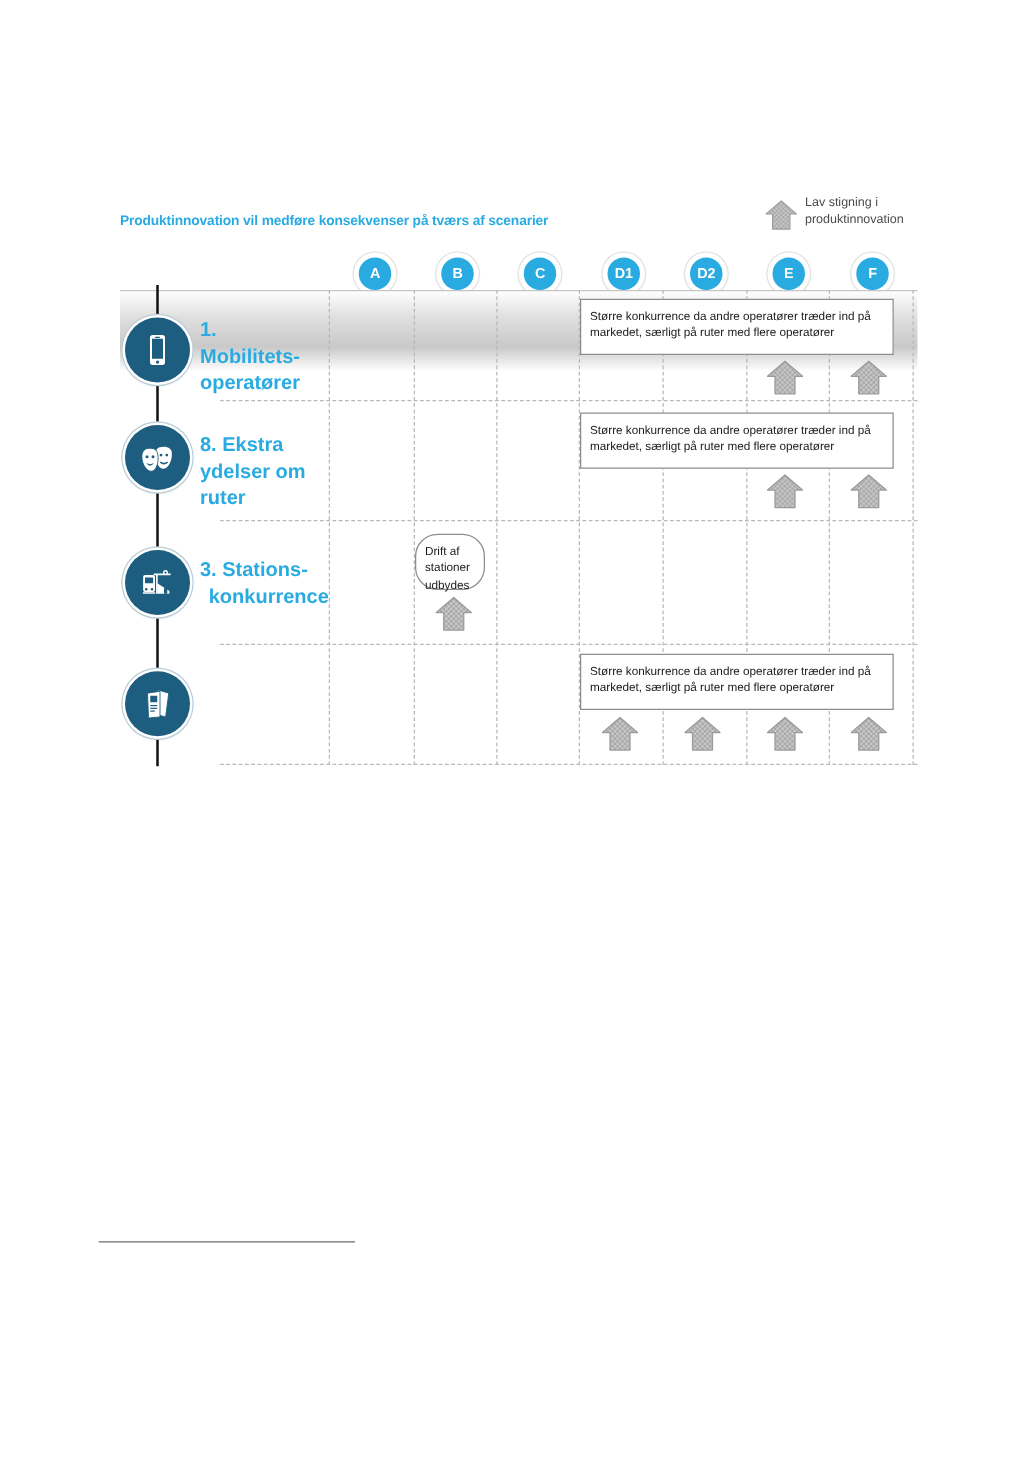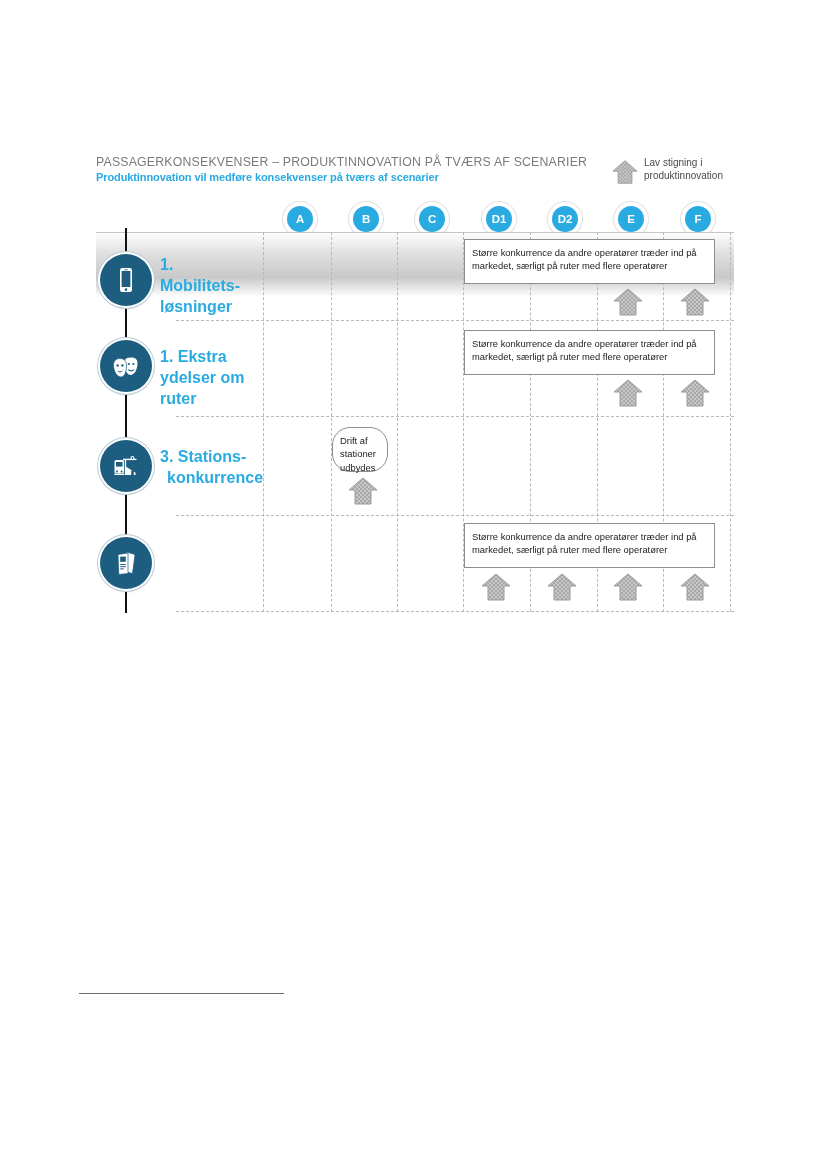--- a/index.html
+++ b/index.html
@@ -218,21 +218,20 @@
       <rect x="2" y="2" width="2" height="2" fill="#a8a8a8"></rect>
     </pattern>
     <g id="upArrowShape">
       <path d="M15 2 L29 14 L23 14 L23 28 L7 28 L7 14 L1 14 Z" fill="url(#arrowTex)" stroke="#9a9a9a" stroke-width="1" stroke-linejoin="round"></path>
     </g>
   </defs>
 </svg>
 
 <div id="slide">
 
-  <div class="kicker">PASSAGERKONSEKVENSER – PRODUKTINNOVATION PÅ TVÆRS AF SCENARIER</div>
   <div class="headline">Produktinnovation vil medføre konsekvenser på tværs af scenarier</div>
 
   <div class="legend">
     <svg class="legend-icon" viewBox="0 0 30 30">
       <use href="#upArrowShape"></use>
     </svg>
     <div class="legend-text">Lav stigning i produktinnovation</div>
   </div>
 
   <div class="col-head" style="left:283px">
@@ -289,21 +288,21 @@
     <div class="ring"></div>
     <svg viewBox="0 0 30 30">
       <rect x="9" y="3" width="12" height="24" rx="2.2" fill="#ffffff"></rect>
       <rect x="10.6" y="6" width="8.8" height="16" fill="#1d5d7f"></rect>
       <circle cx="15" cy="24.6" r="1.3" fill="#1d5d7f"></circle>
       <rect x="13" y="4.4" width="4" height="0.9" rx="0.45" fill="#1d5d7f"></rect>
     </svg>
   </div>
   <div class="row-label" style="top:254px">
     <div>1. Mobilitets-</div>
-    <div>løsninger</div>
+    <div>operatører</div>
   </div>
   <div class="callout" style="left:464px; top:239px; width:251px; height:45px;">Større konkurrence da andre operatører træder ind på markedet, særligt på ruter med flere operatører</div>
   <svg class="arrow" style="left:613px; top:287px" viewBox="0 0 30 30">
       <use href="#upArrowShape"></use>
     </svg>
   <svg class="arrow" style="left:680px; top:287px" viewBox="0 0 30 30">
       <use href="#upArrowShape"></use>
     </svg>
 
   <div class="row-icon" style="top:340px">
@@ -313,21 +312,21 @@
       <circle cx="17.8" cy="13" r="1.1" fill="#1d5d7f"></circle>
       <circle cx="22.4" cy="13" r="1.1" fill="#1d5d7f"></circle>
       <path d="M17.2 18.6 Q20.1 21.2 23.1 18.6" stroke="#1d5d7f" stroke-width="1.2" fill="none"></path>
       <path d="M12 8 C6 6.5 2.5 9 2.5 14 C2.5 21 6.5 26 10 26 C13.4 26 15.5 21 15.5 15 C15.5 11.5 14.5 9 12 8 Z" fill="#ffffff" stroke="#1d5d7f" stroke-width="0.7"></path>
       <circle cx="6.6" cy="14.4" r="1.2" fill="#1d5d7f"></circle>
       <circle cx="11.4" cy="14.4" r="1.2" fill="#1d5d7f"></circle>
       <path d="M6 19.4 Q9 23.6 12.2 19.4 Q9 21.2 6 19.4 Z" fill="#1d5d7f"></path>
     </svg>
   </div>
   <div class="row-label" style="top:346px">
-    <div>1. Ekstra</div>
+    <div>8. Ekstra</div>
     <div>ydelser om</div>
     <div>ruter</div>
   </div>
   <div class="callout" style="left:464px; top:330px; width:251px; height:45px;">Større konkurrence da andre operatører træder ind på markedet, særligt på ruter med flere operatører</div>
   <svg class="arrow" style="left:613px; top:378px" viewBox="0 0 30 30">
       <use href="#upArrowShape"></use>
     </svg>
   <svg class="arrow" style="left:680px; top:378px" viewBox="0 0 30 30">
       <use href="#upArrowShape"></use>
     </svg>

